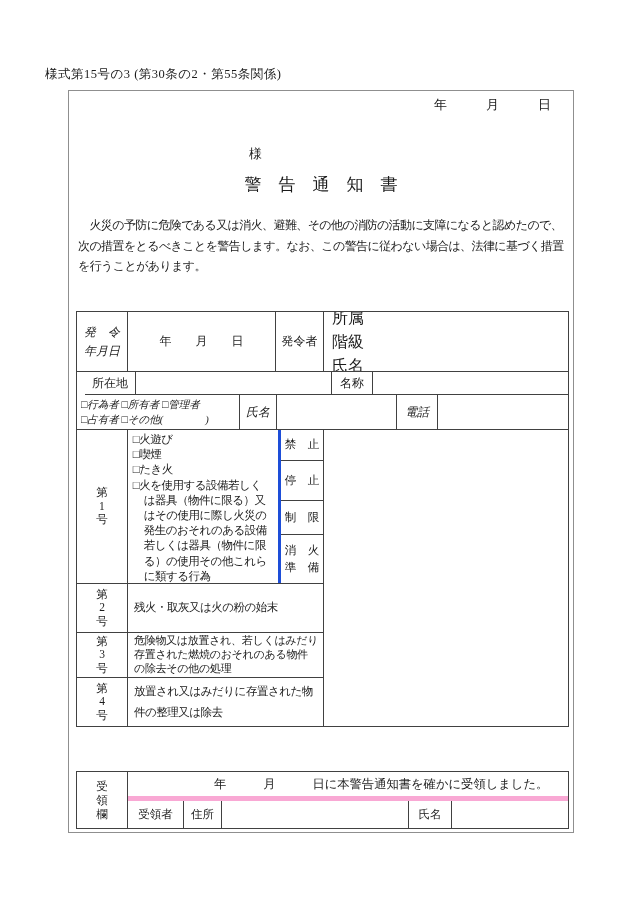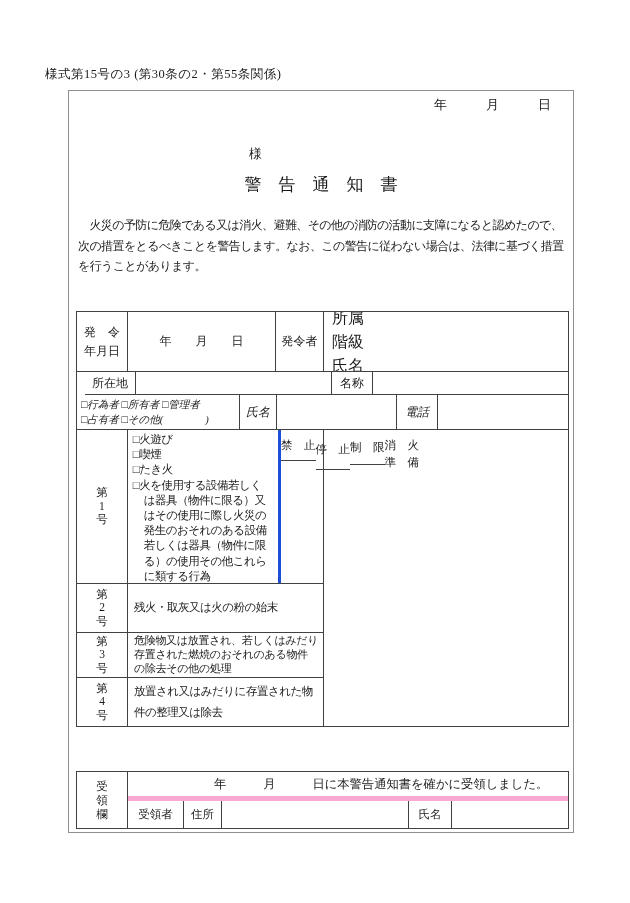--- a/index.html
+++ b/index.html
@@ -25,40 +25,40 @@
   .row:last-child { border-bottom:none; }
   .cell { border-right:1px solid #414141; display:flex; align-items:center; overflow:hidden; }
   .cell:last-child { border-right:none; }
   .c-center { justify-content:center; text-align:center; }
   .pre { white-space:pre; }
   .grow { flex:1; }
 
   .main-tbl { left:7px; top:220px; width:493px; }
   .r1 { height:60px; } .r2 { height:23px;margin-left:8px; } .r3 { height:35px;font-style:italic; } .r4 { height:22px; }
   .lbl { font-size:12px; }
-  .issue-date-label { line-height:19px; }
+  .issue-date-label { line-height:19px;font-style:italic; }
   .issuer-detail { font-size:16px; line-height:24px; padding-left:8px; }
   .chk-person { font-size:10.5px; line-height:15px; padding-left:4px; letter-spacing:0; }
   .chk-law { font-size:11px; padding-left:4px; letter-spacing:-0.2px; }
   .reason-header { font-size:11.5px; }
 
   .body-row { display:flex; height:296px; }
   .body-left { width:247px; border-right:1px solid #414141; }
   .item { display:flex; border-bottom:1px solid #414141; }
   .item:last-child { border-bottom:none; }
   .item-no { width:51px; border-right:1px solid #414141; display:flex; align-items:center;
     justify-content:center; text-align:center; font-size:11.5px; line-height:13.5px; white-space:pre; }
   .i1 { height:154px; } .i2 { height:49px; } .i3 { height:45px; } .i4 { height:48px; }
   .item-text { font-size:11.5px; letter-spacing:-0.5px; line-height:15.2px; white-space:pre;
     display:flex; align-items:center; }
   .i1-text { width:154px; border-right:3px solid #1d4ed8; padding:2px 0 0 5px; align-items:flex-start; }
   .i2-text,.i4-text { flex:1; padding-left:6px; }
   .i3-text { flex:1; padding-left:6px; font-size:11px; letter-spacing:-0.3px; line-height:13.8px; }
   .i4-text { line-height:21px; }
-  .action-col { width:42px; display:flex; flex-direction:row; }
+  .action-col { width:42px; display:flex; flex-direction:column; }
   .action-cell { border-bottom:1px solid #414141; display:flex; align-items:center;
     justify-content:center; text-align:center; font-size:11.5px; line-height:17px; white-space:pre; }
   .action-cell:last-child { border-bottom:none; }
   .a1 { height:31px; } .a2 { height:40px; } .a3 { height:35px; } .a4 { height:48px; }
   .body-right { flex:1; }
 
   .receipt-tbl { left:7px; top:680px; width:493px; height:58px; display:flex; }
   .receipt-label { width:51px; border-right:1px solid #414141; display:flex; align-items:center;
     justify-content:center; text-align:center; font-size:11.5px; line-height:14px; white-space:pre; }
   .receipt-right { flex:1; display:flex; flex-direction:column; }

